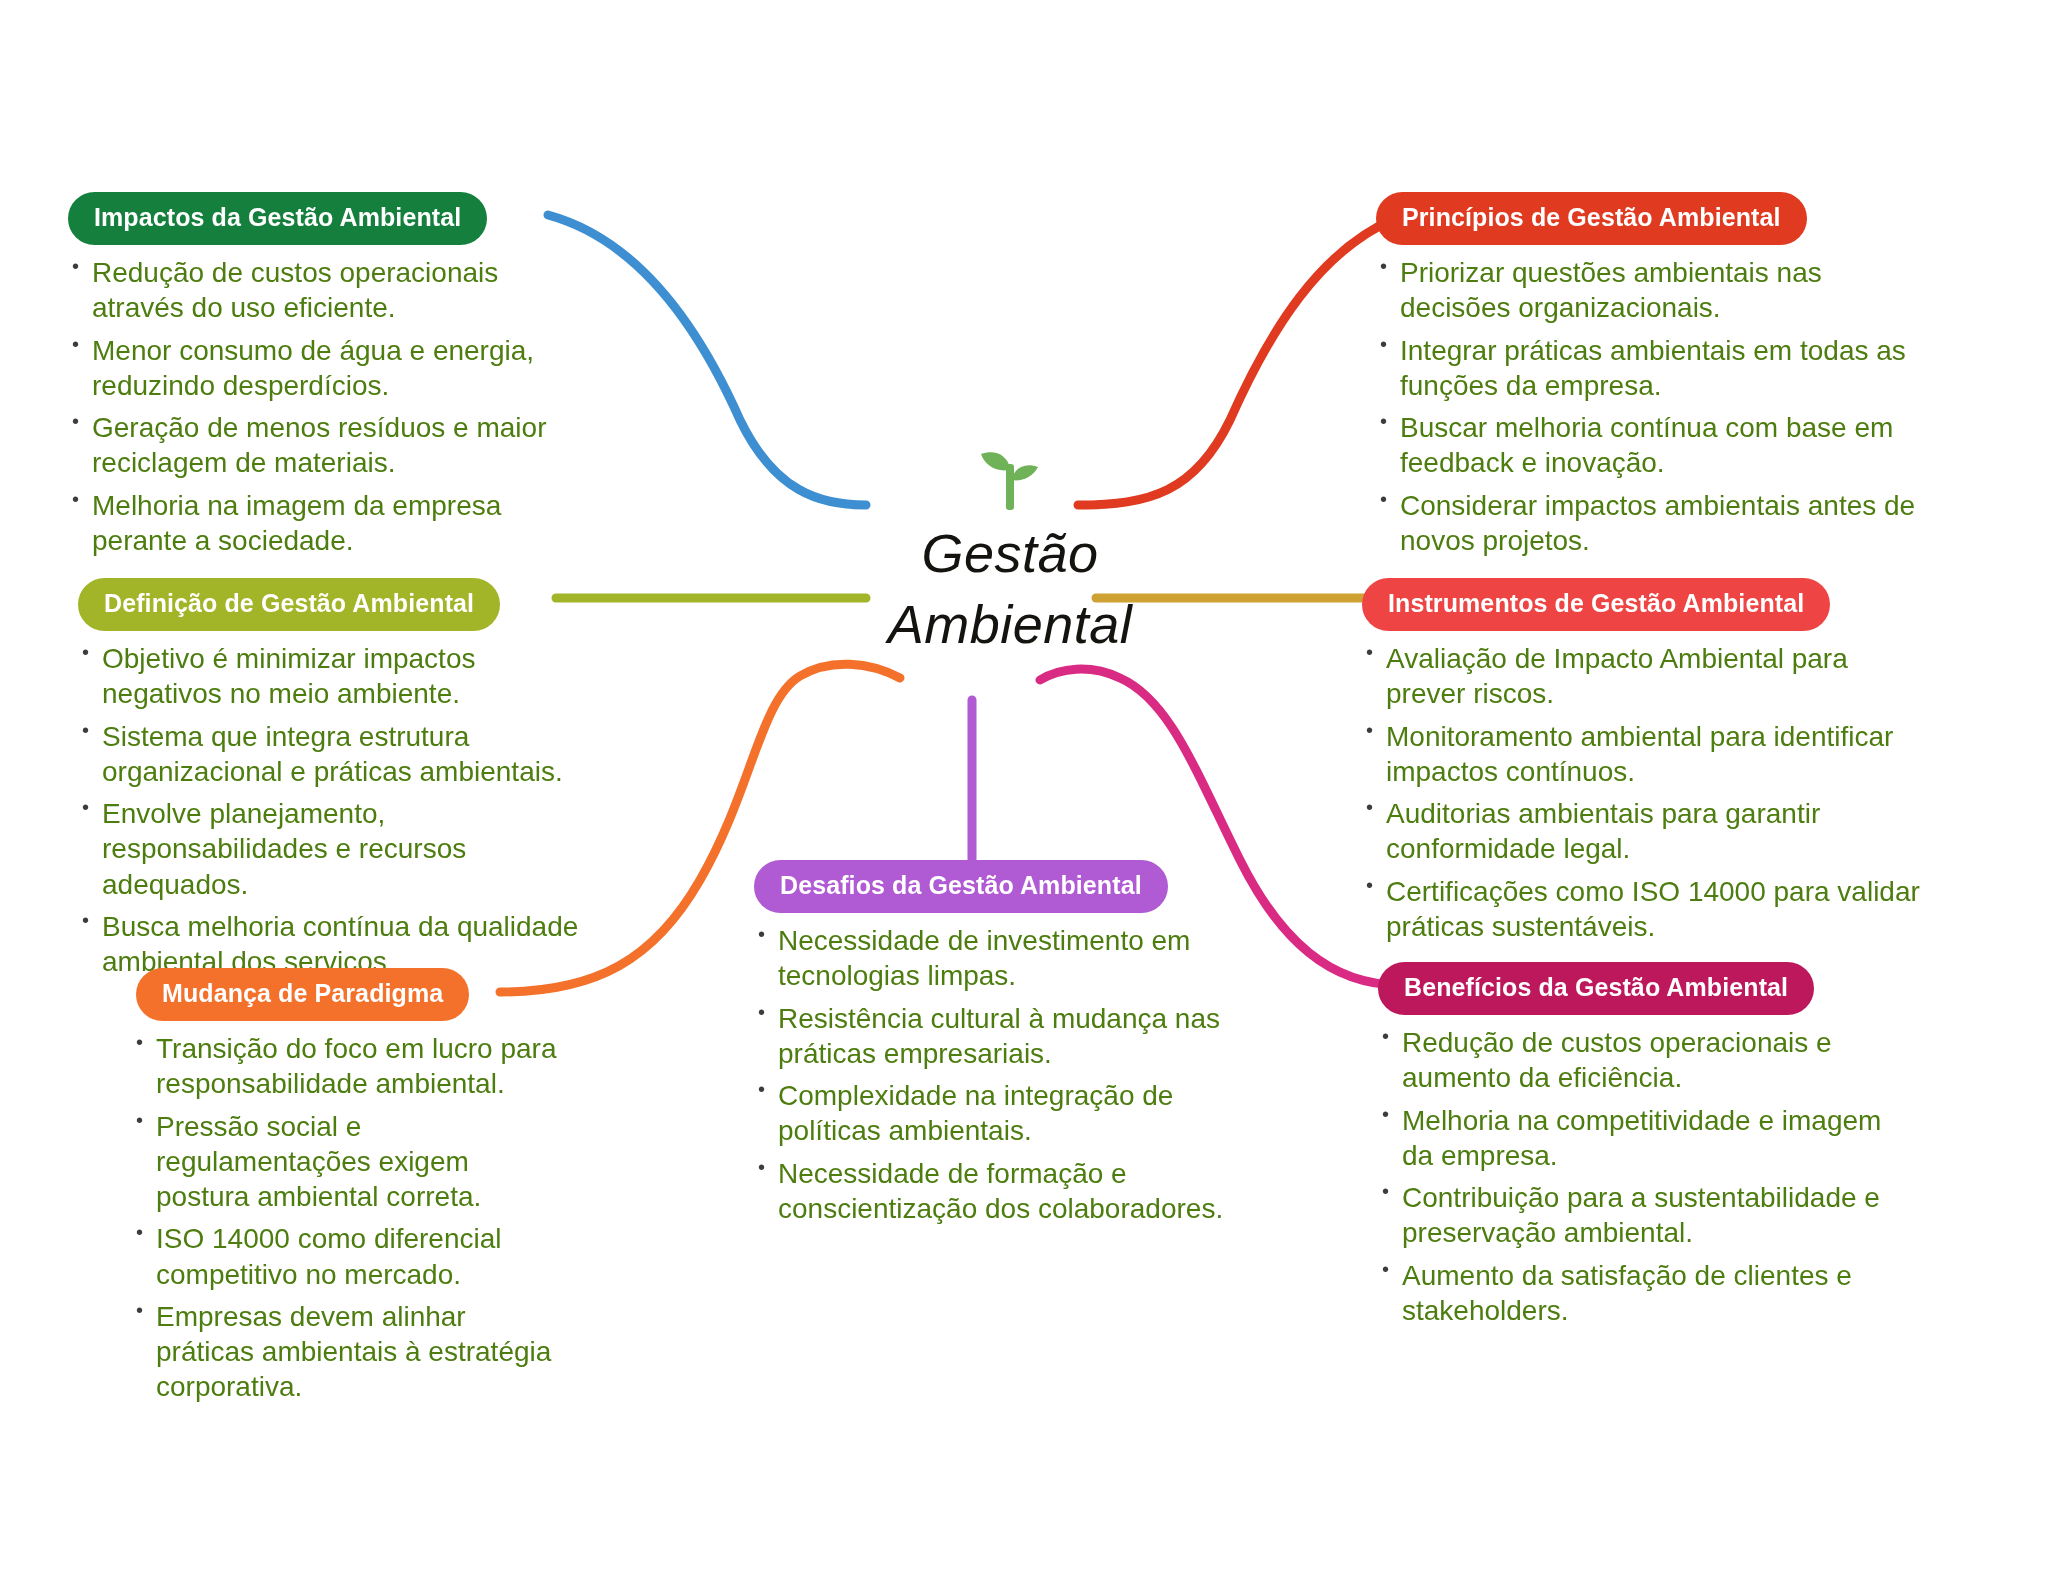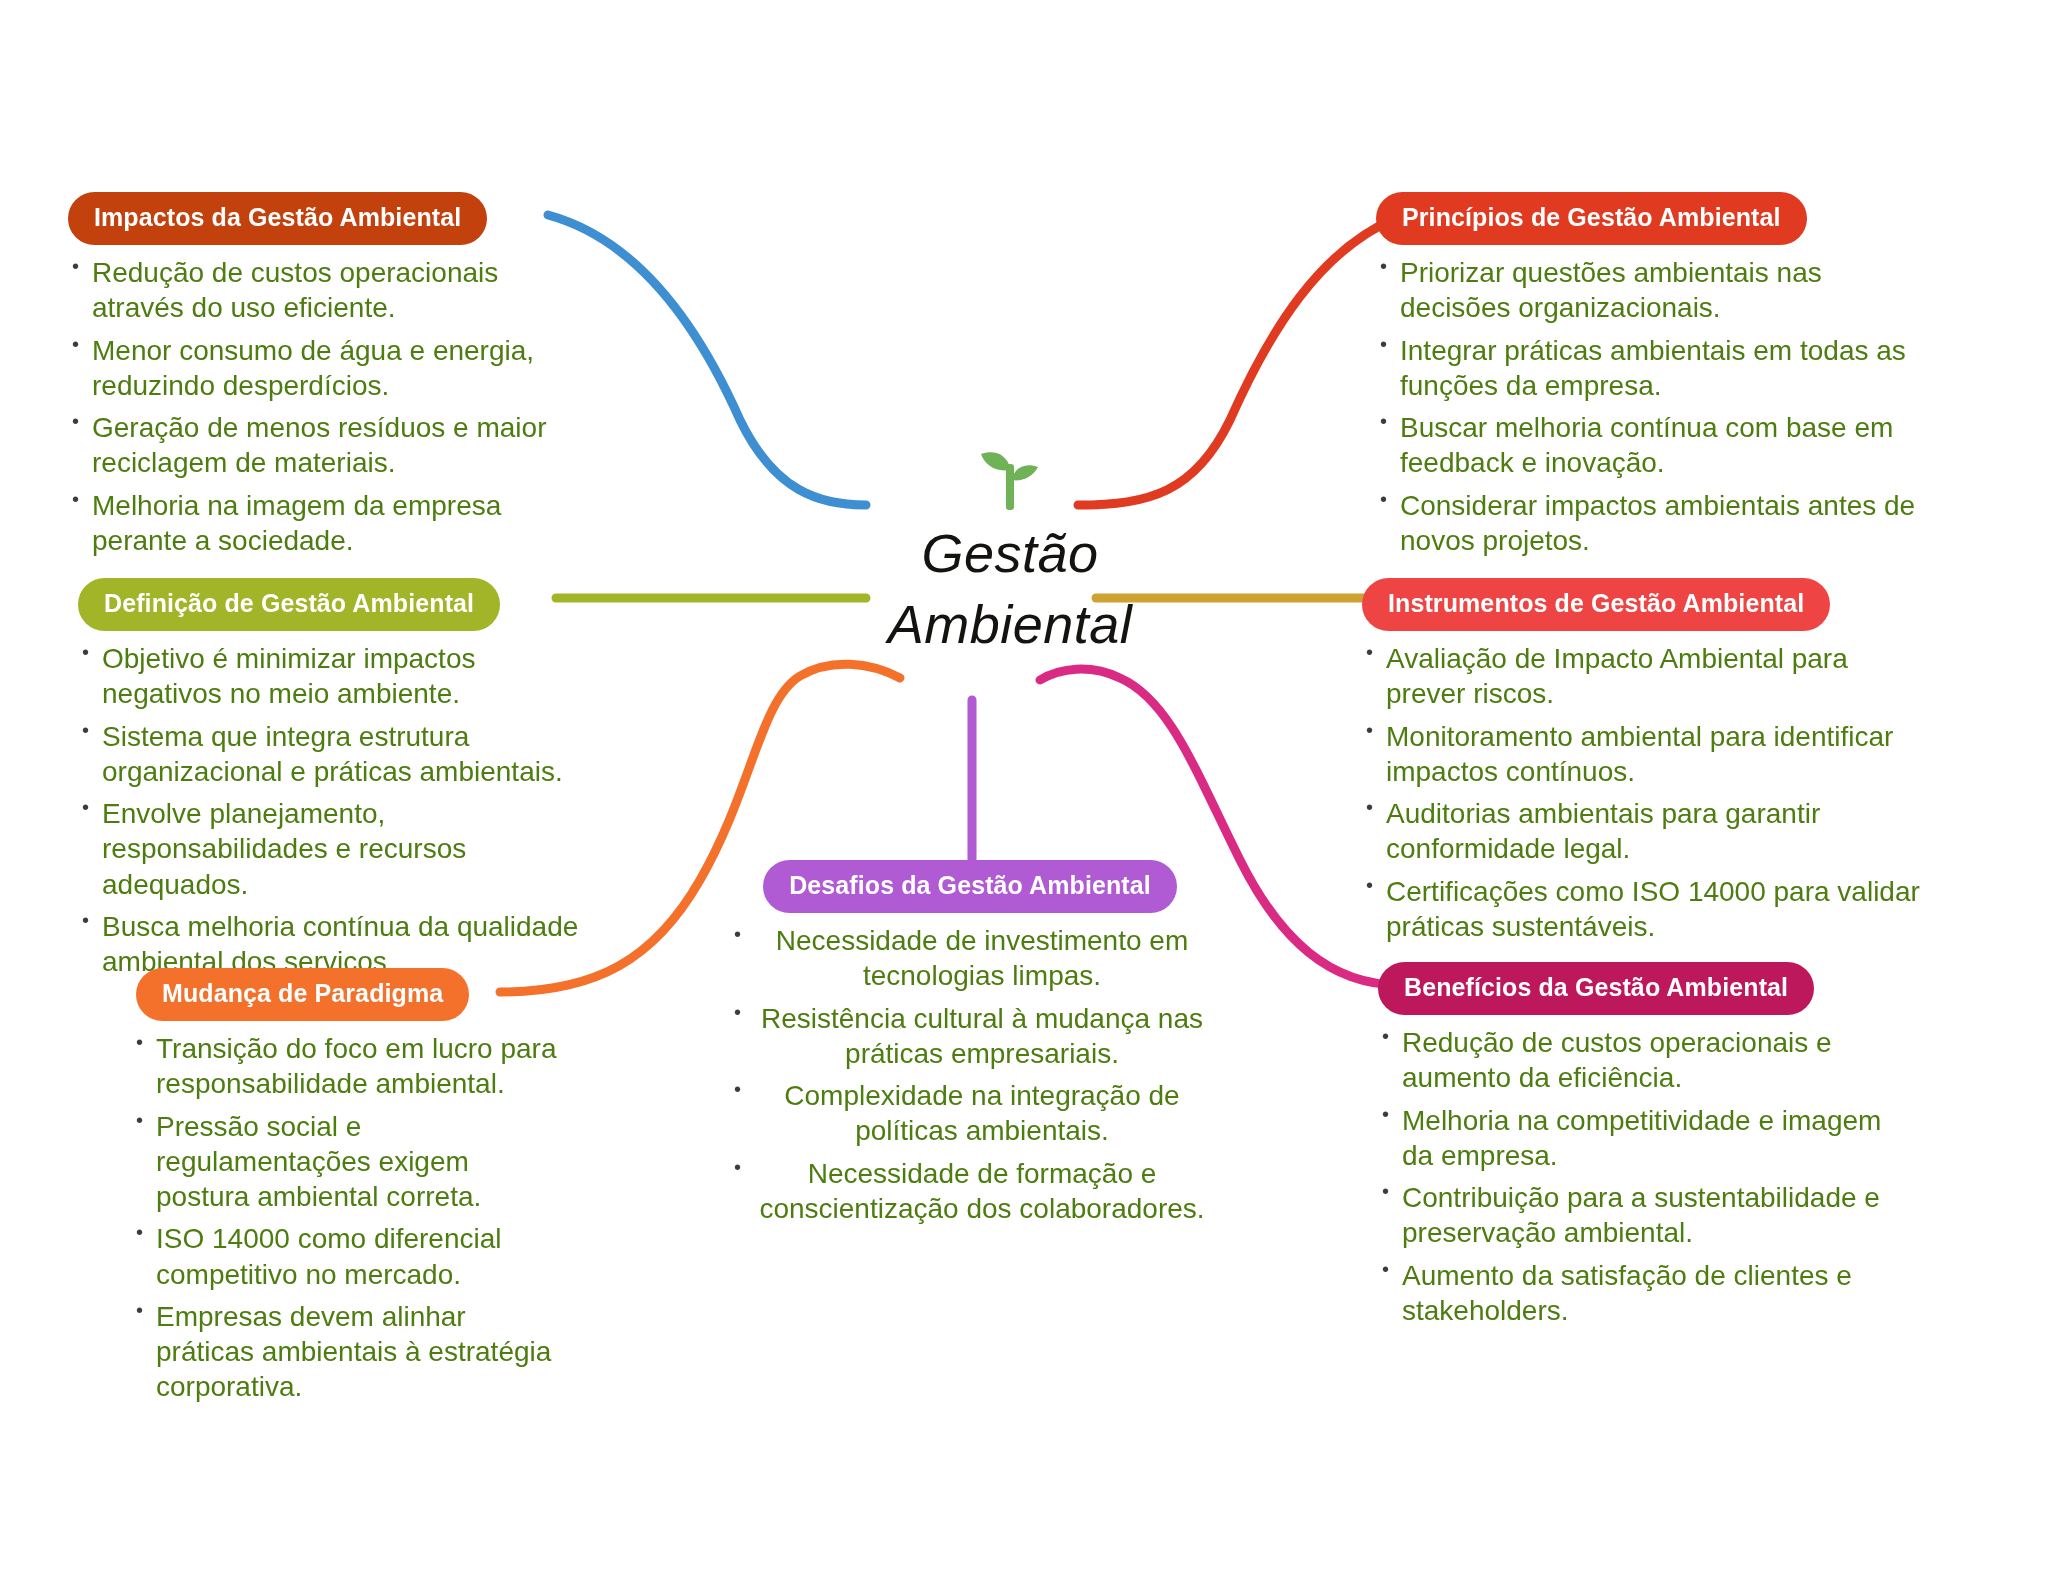--- a/index.html
+++ b/index.html
@@ -94,21 +94,21 @@
     color: #3c3c3c;
   }
 
   
   #branch-impactos   { left: 68px;   top: 192px;  width: 520px; }
   #branch-principios { left: 1376px; top: 192px;  width: 540px; text-align: left; }
   #branch-principios .branch-header { margin-left: 0; }
   #branch-definicao  { left: 78px;   top: 578px;  width: 520px; }
   #branch-instrumentos { left: 1362px; top: 578px; width: 560px; }
   #branch-mudanca    { left: 128px;  top: 968px;  width: 430px; }
-  #branch-desafios   { left: 730px;  top: 860px;  width: 480px; text-align: center; }
+  #branch-desafios   { left: 754px;  top: 860px;  width: 480px; }
   #branch-beneficios { left: 1378px; top: 962px;  width: 540px; }
 
   #branch-mudanca .bullets li { padding-left: 28px; }
   #branch-mudanca .bullets li::before { left: 8px; }
   #branch-mudanca .branch-header { margin-left: 8px; }
 </style>
 </head>
 <body>
 
 <div id="canvas">
@@ -134,21 +134,21 @@
     <svg class="sprout-icon" viewBox="0 0 70 72" xmlns="http://www.w3.org/2000/svg">
       <rect x="31" y="24" width="8" height="46" rx="3" fill="#6fb258"></rect>
       <path d="M33 30 C 22 32, 10 26, 6 14 C 20 9, 32 15, 35 28 Z" fill="#6fb258"></path>
       <path d="M37 40 C 46 42, 58 37, 63 27 C 50 22, 40 28, 37 38 Z" fill="#6fb258"></path>
     </svg>
     <div class="center-title">Gestão</div>
     <div class="center-title">Ambiental</div>
   </div>
 
   <div class="branch" id="branch-impactos">
-    <div class="branch-header" style="background-color: #c2410c;">Impactos da Gestão Ambiental</div>
+    <div class="branch-header" style="background-color: #15803d;">Impactos da Gestão Ambiental</div>
     <ul class="bullets">
       <li>Redução de custos operacionais através do uso eficiente.</li>
       <li>Menor consumo de água e energia, reduzindo desperdícios.</li>
       <li>Geração de menos resíduos e maior reciclagem de materiais.</li>
       <li>Melhoria na imagem da empresa perante a sociedade.</li>
     </ul>
   </div>
 
   <div class="branch" id="branch-principios">
     <div class="branch-header" style="background-color: rgb(224, 58, 32);">Princípios de Gestão Ambiental</div>

